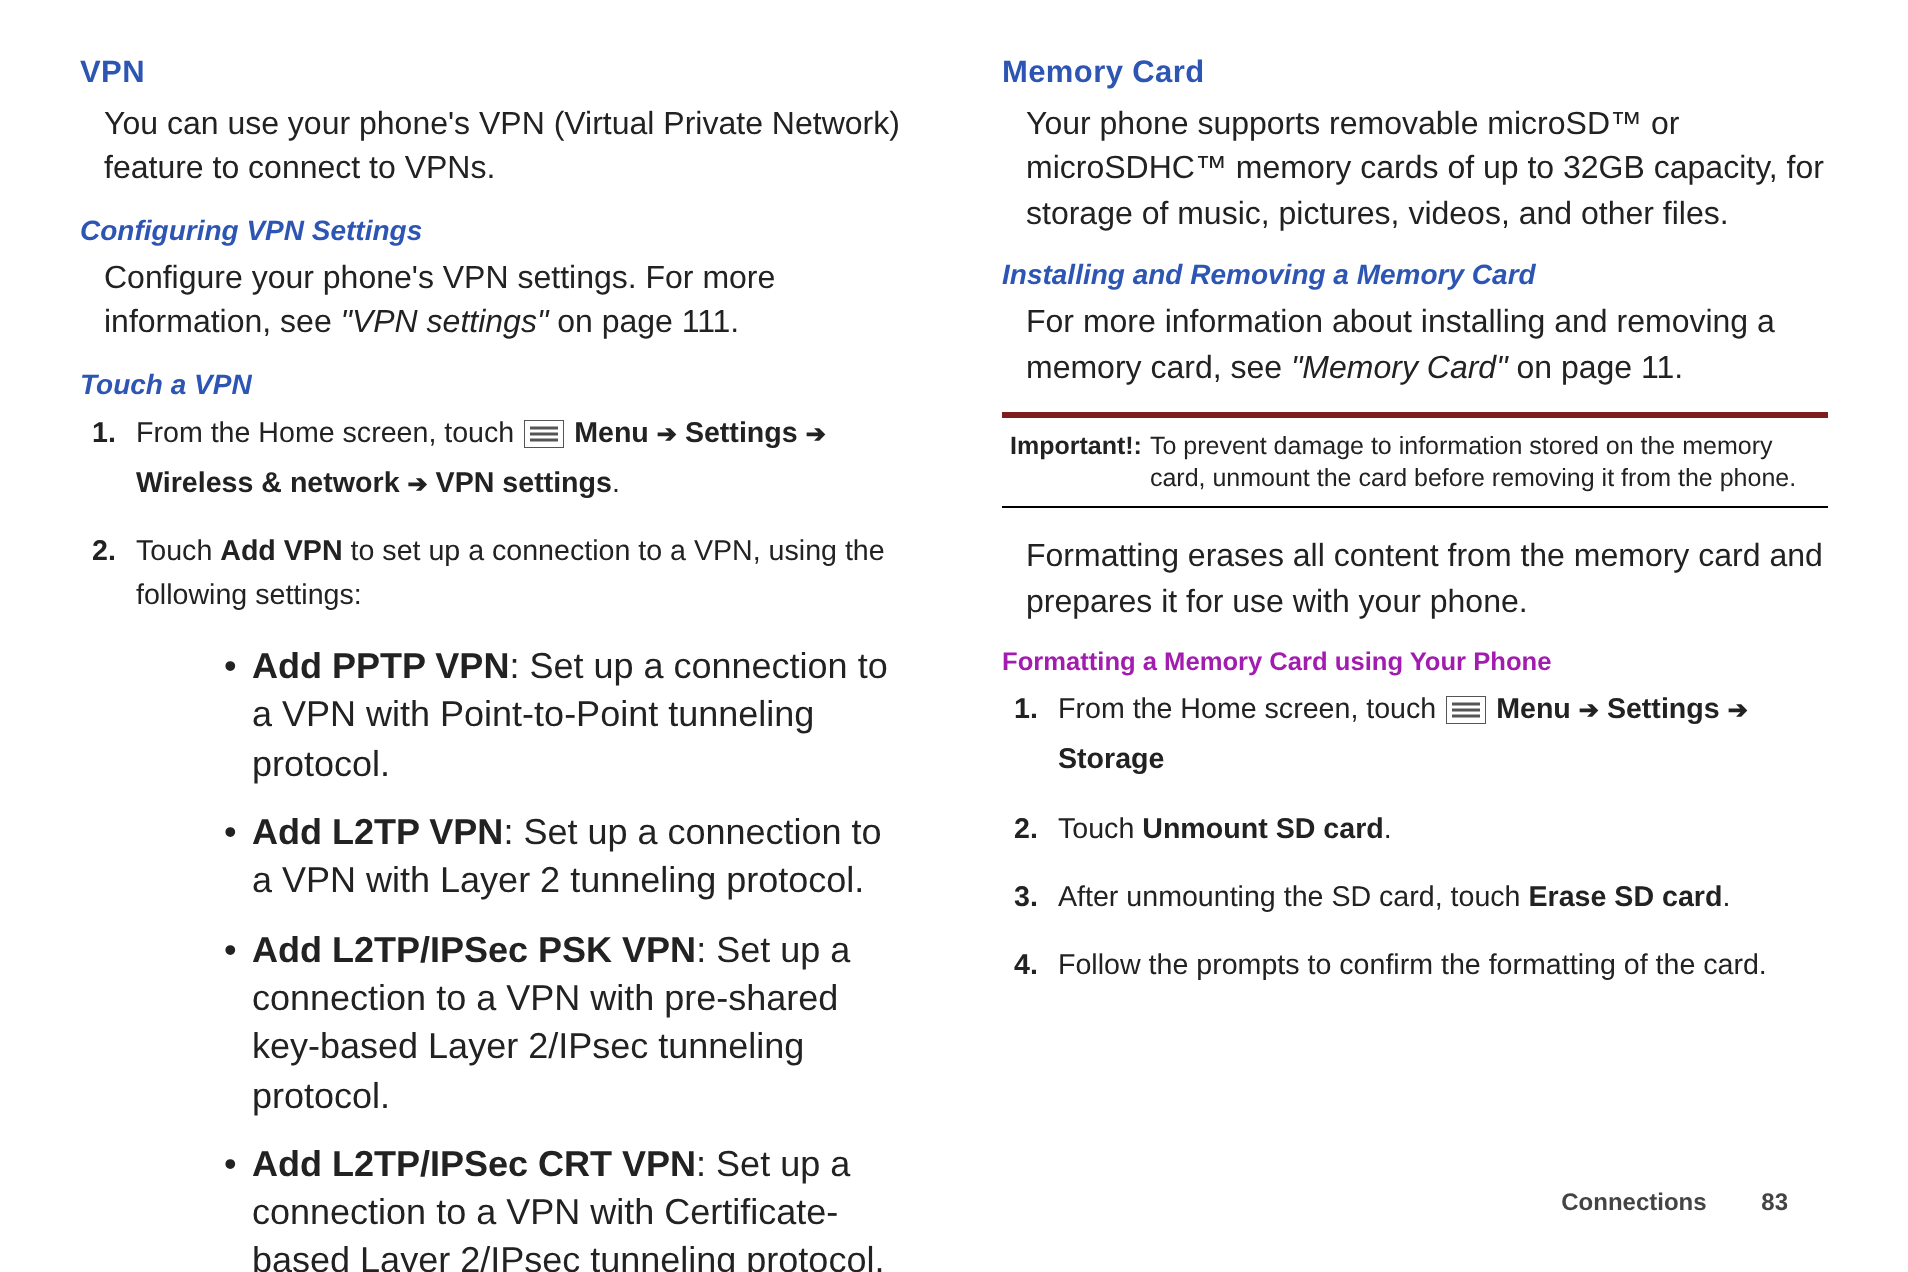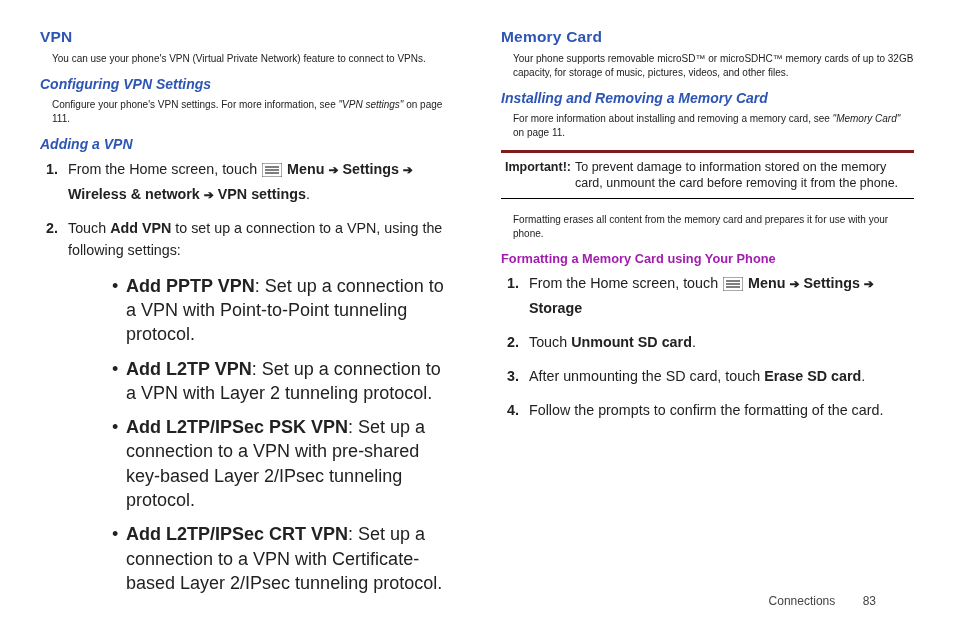--- a/index.html
+++ b/index.html
@@ -22,21 +22,21 @@
     min-width: 0;
   }
   .h-section {
     color: #2d55b4;
     font-weight: bold;
     font-size: 15.5px;
     margin-bottom: 6px;
     letter-spacing: 0.2px;
   }
   .body-text {
-    font-size: 10px;
+    font-size: 16px;
     line-height: 1.4;
     margin: 0 0 10px 0;
     padding-left: 12px;
   }
   .h-sub {
     color: #2d55b4;
     font-style: italic;
     font-weight: bold;
     font-size: 14px;
     margin: 8px 0 6px 0;
@@ -103,44 +103,45 @@
     margin: 10px 0 14px 0;
     font-size: 12.5px;
     line-height: 1.3;
     display: flex;
   }
   .important-label { font-weight: bold; white-space: nowrap; margin-right: 4px; }
   .important-text { text-align: left; }
   .footer {
     position: absolute;
     bottom: 28px;
-    right: 78px;
+    right: 60px;
     font-size: 12px;
     color: #444;
+    font-weight: bold;
   }
   .footer .pnum {
     margin-left: 24px;
   }
 </style>
 </head>
 <body>
 
 <div class="page">
 
   <div class="col">
 
     <div class="h-section">VPN</div>
     <p class="body-text">You can use your phone's VPN (Virtual Private Network) feature to connect to VPNs.</p>
 
     <div class="h-sub">Configuring VPN Settings</div>
     <p class="body-text">
       <span>Configure your phone's VPN settings. For more information, see </span><span class="ref">"VPN settings"</span><span> on page 111.</span>
     </p>
 
-    <div class="h-sub">Adding a VPN</div>
+    <div class="h-sub">Touch a VPN</div>
 
     <ol class="steps">
       <li>
         <span class="num">1.</span>
         <span>From the Home screen, touch </span>
         <span class="menu-icon"><svg width="20" height="14" viewBox="0 0 20 14">
               <rect x="0" y="0" width="20" height="14" fill="none" stroke="#555" stroke-width="1"></rect>
               <line x1="3" y1="4" x2="17" y2="4" stroke="#555" stroke-width="1.5"></line>
               <line x1="3" y1="7" x2="17" y2="7" stroke="#555" stroke-width="1.5"></line>
               <line x1="3" y1="10" x2="17" y2="10" stroke="#555" stroke-width="1.5"></line>

